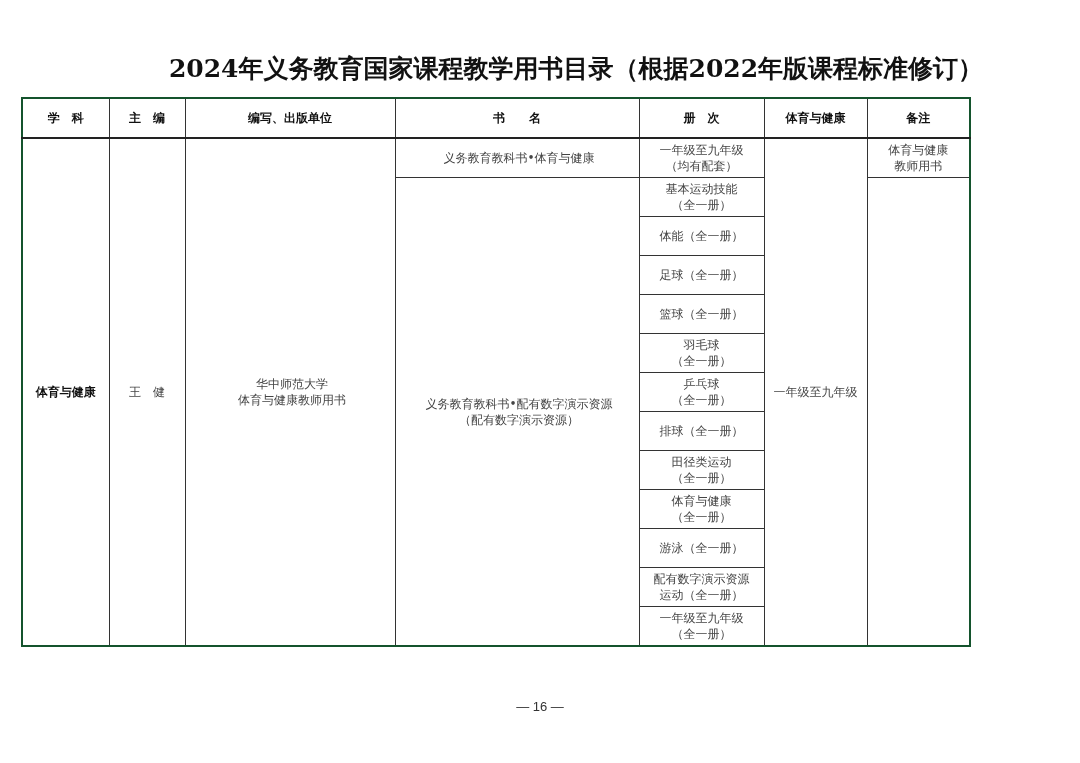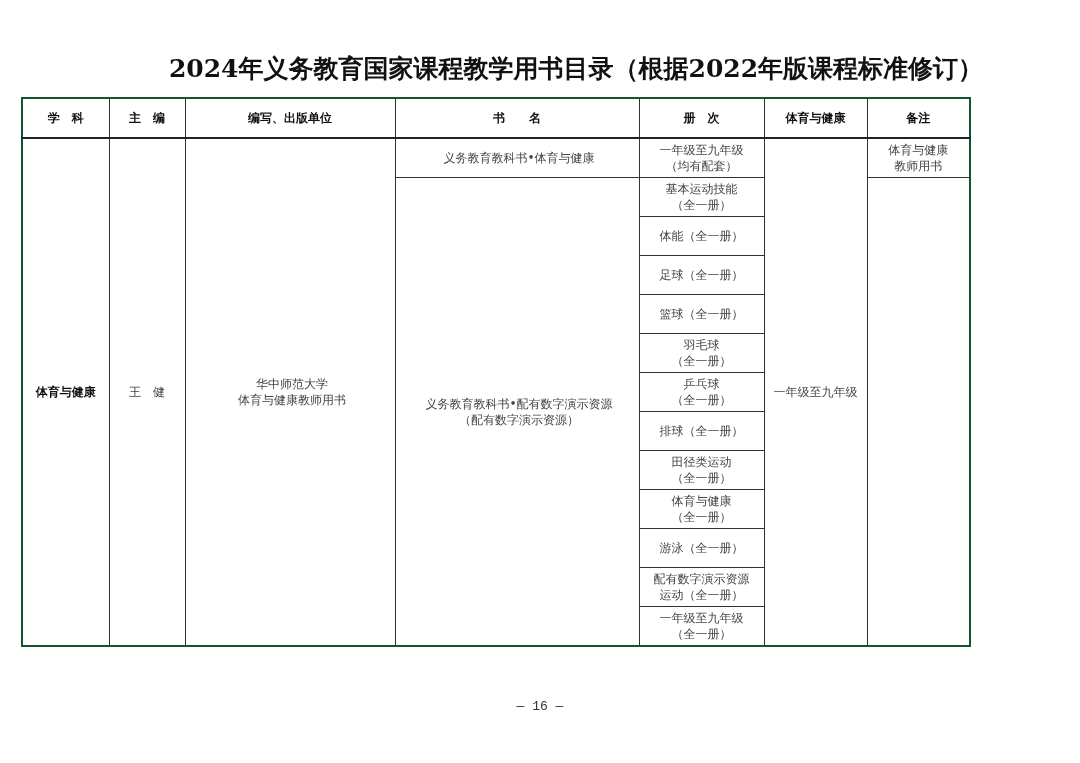--- a/index.html
+++ b/index.html
@@ -67,21 +67,21 @@
     }
     .line { display: block; white-space: nowrap; }
     .page-number {
       position: absolute;
       left: 0;
       width: 1080px;
       top: 699px;
       text-align: center;
       font-size: 13px;
       color: #333;
-      font-family: Liberation Mono, monospace;
+      font-family: Liberation Sans, sans-serif;
     }
   </style>
 </head>
 <body>
 
 <div class="page-title">2024年义务教育国家课程教学用书目录（根据2022年版课程标准修订）</div>
 
 <table class="catalog">
   <colgroup>
     <col style="width:87px">

